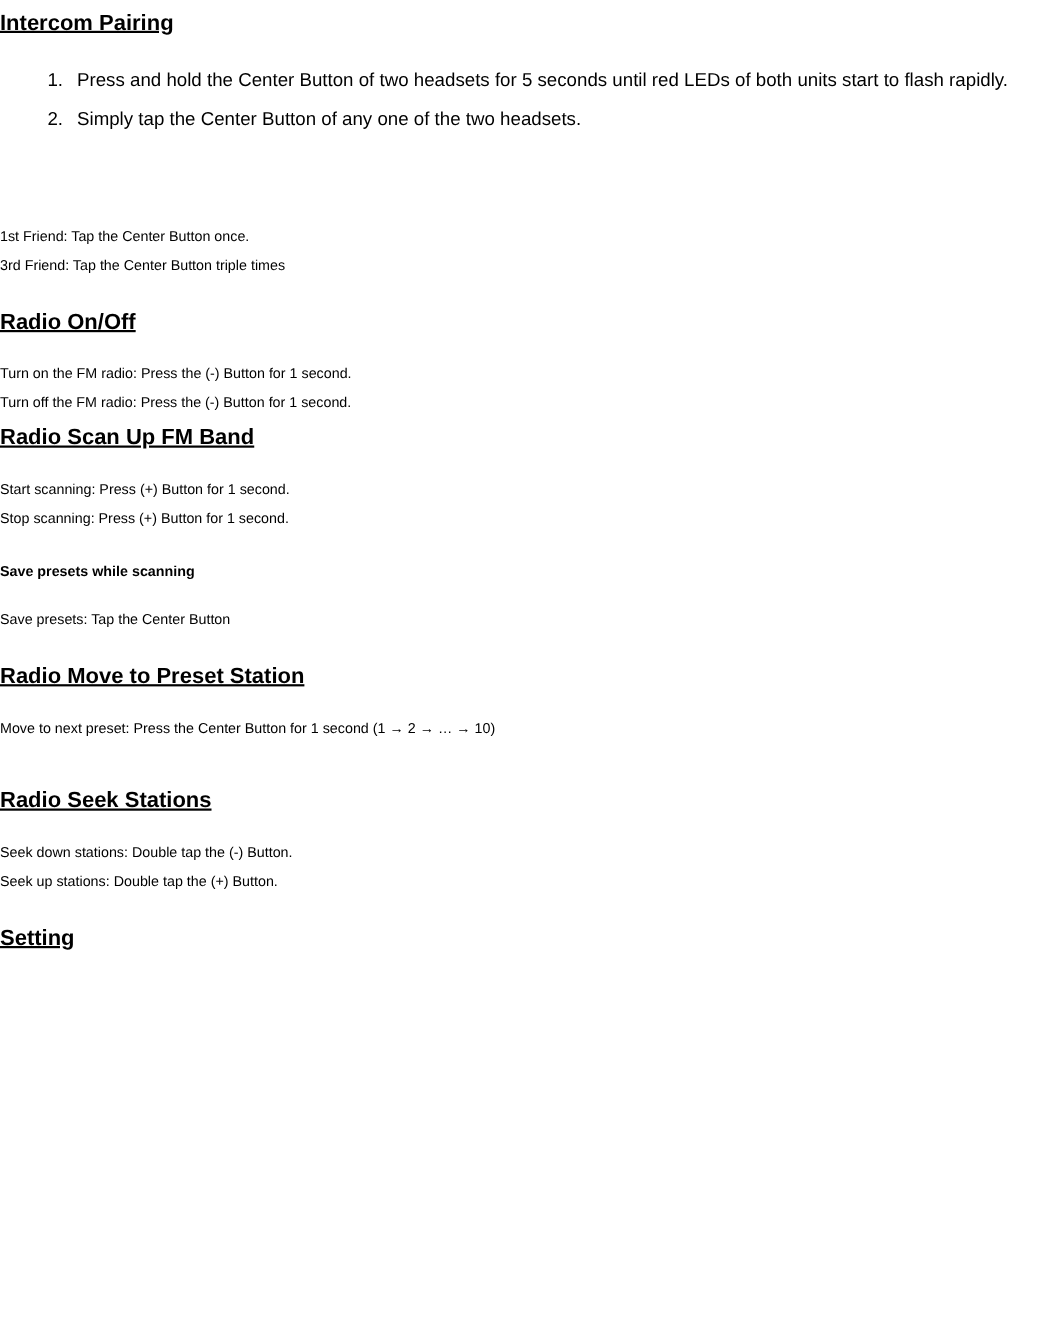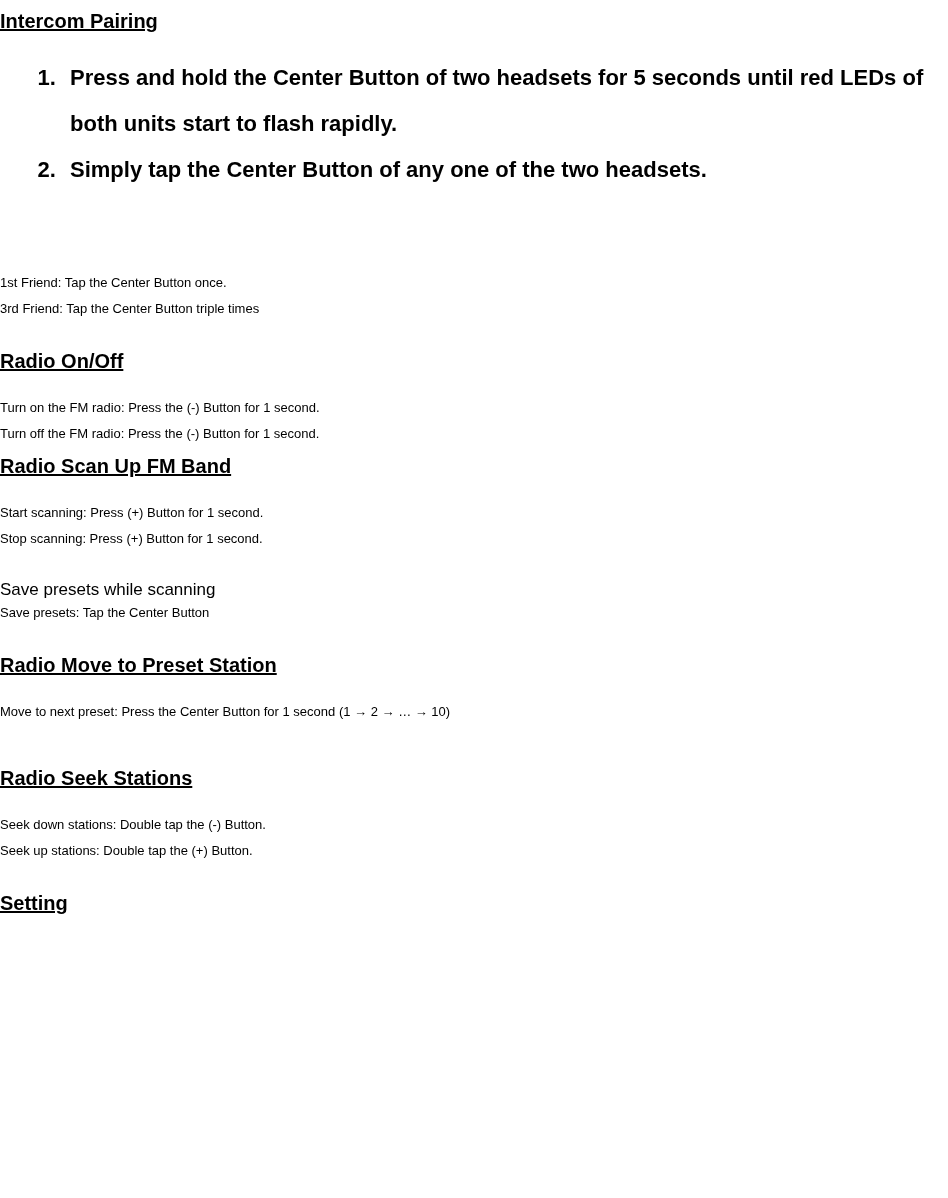--- a/index.html
+++ b/index.html
@@ -20,34 +20,33 @@
     }
     h2.section-heading {
       font-family: Verdana, Geneva, sans-serif;
       font-size: 20px;
       font-weight: bold;
       text-decoration: underline;
       margin-bottom: 22px;
     }
     h3.sub-heading {
       font-family: Arial, Helvetica, sans-serif;
-      font-size: 17px;
-      font-weight: normal;
-      margin-bottom: 0;
+      font-size: 13px;
+      font-weight: bold;
+      margin-bottom: 23px;
     }
     ol.numbered-list {
       list-style: decimal;
       margin-left: 62px;
       margin-bottom: 48px;
     }
     ol.numbered-list li {
-      font-size: 22px;
+      font-size: 17px;
       line-height: 2.1;
       padding-left: 8px;
-      font-weight: bold;
     }
     p.body-text {
       font-size: 13px;
       line-height: 2.0;
     }
     .spacer-large {
       height: 42px;
     }
     .spacer-med {
       height: 28px;

